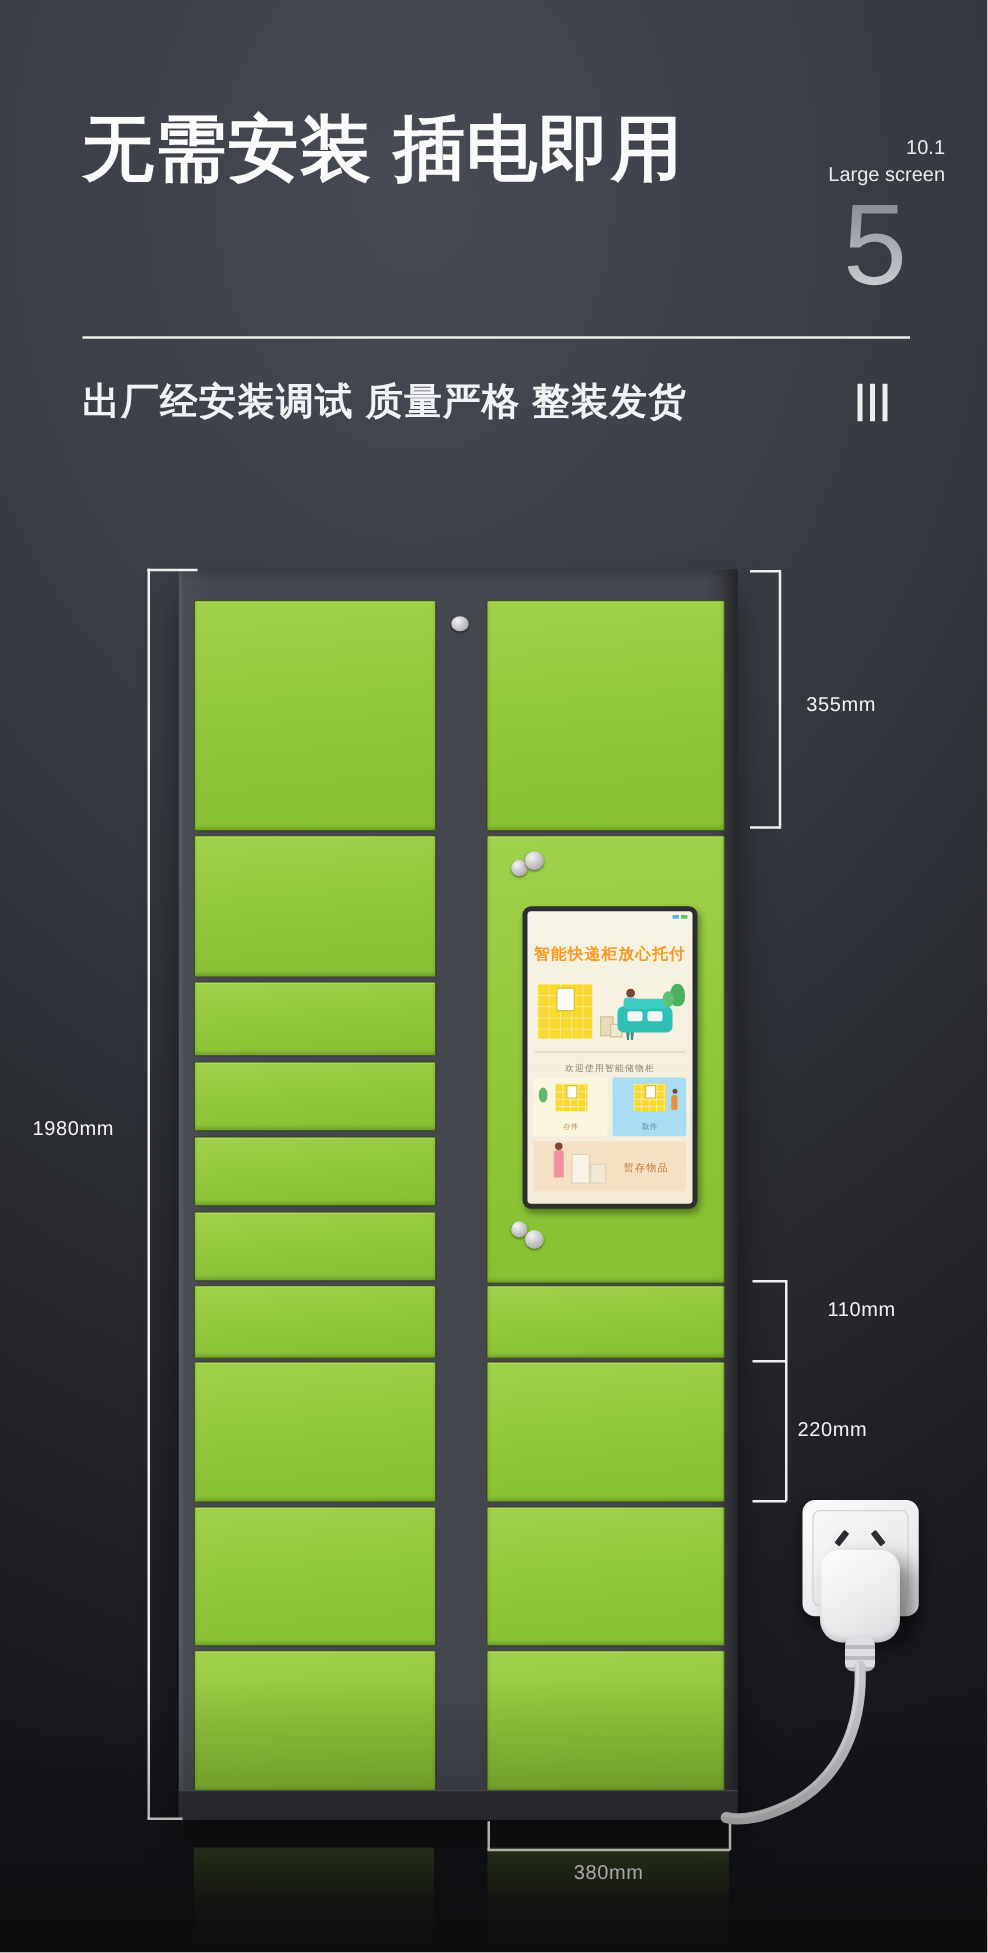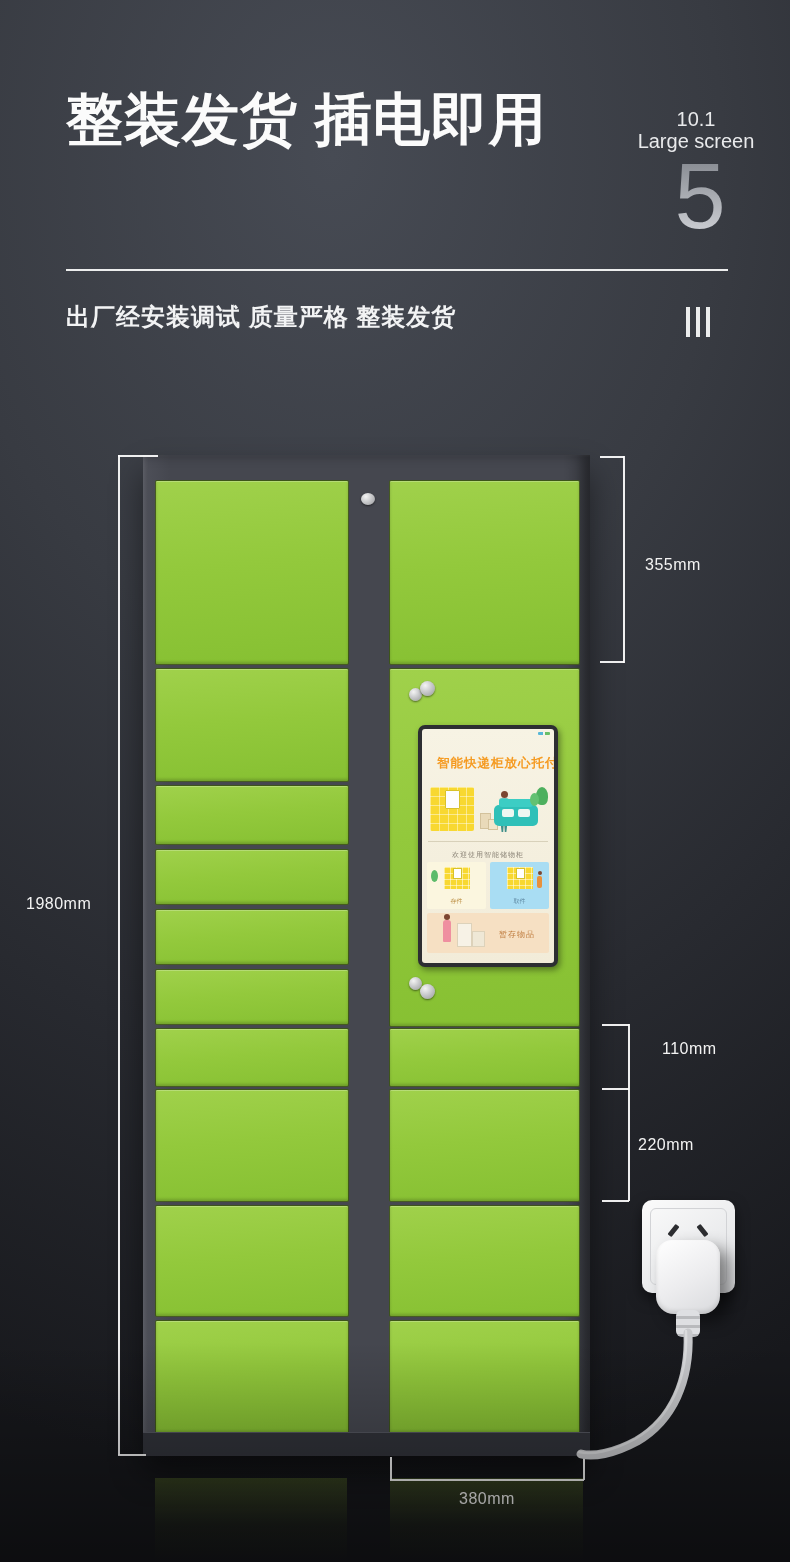--- a/index.html
+++ b/index.html
@@ -3,27 +3,27 @@
 <meta charset="utf-8">
 <style>
   html,body{margin:0;padding:0;}
   body{width:790px;height:1562px;font-family:"Liberation Sans","DejaVu Sans",sans-serif;overflow:hidden;}
   .page{position:relative;width:790px;height:1562px;overflow:hidden;
         background:radial-gradient(130% 85% at 42% 10%, #474b54 0%, #383b42 38%, #282a30 68%, #17181c 100%);}
   .page::after{content:"";position:absolute;left:0;right:0;bottom:0;height:220px;
         background:linear-gradient(180deg,rgba(0,0,0,0) 0%,rgba(0,0,0,.45) 100%);pointer-events:none;}
   
   .headline{position:absolute;left:66px;top:78px;color:#fbfbfb;font-weight:900;font-size:57px;line-height:82px;letter-spacing:1px;}
-  .spec{position:absolute;left:636px;top:108px;width:120px;text-align:center;color:#e9eaec;font-size:20px;line-height:22px;}
+  .spec{position:absolute;left:636px;top:108px;width:120px;text-align:right;color:#e9eaec;font-size:16px;line-height:22px;}
   .big-num{position:absolute;left:664px;top:148px;width:72px;text-align:center;
         font-size:92px;font-weight:200;line-height:96px;
         background:linear-gradient(180deg,#7c8087 0%,#d2d4d9 95%);
         -webkit-background-clip:text;background-clip:text;color:transparent;}
   .divider{position:absolute;left:66px;top:269px;width:662px;height:2px;background:#eceded;}
-  .subtitle{position:absolute;left:66px;top:301px;color:#f2f3f4;font-size:24px;font-weight:600;letter-spacing:1px;}
+  .subtitle{position:absolute;left:66px;top:301px;color:#f2f3f4;font-size:30px;font-weight:600;letter-spacing:1px;}
   .bars{position:absolute;left:686px;top:307px;display:flex;gap:6px;}
   .bars i{display:block;width:4px;height:30px;background:#eceded;}
   
   .dline{position:absolute;background:rgba(255,255,255,.92);}
   .dlabel{position:absolute;color:#f3f3f3;font-size:16px;font-weight:300;letter-spacing:.5px;}
   
   .cabinet{position:absolute;left:143px;top:455px;width:447px;height:1000px;
         background:linear-gradient(90deg,#4e5059 0%,#45474f 6%,#45474f 94%,#383a41 100%);
         box-shadow:inset 3px 0 4px -1px rgba(255,255,255,.10), inset -8px 0 12px rgba(0,0,0,.35), 0 18px 30px rgba(0,0,0,.45);}
   .cab-base{position:absolute;left:0;top:977px;width:100%;height:23px;background:#31333a;border-top:1px solid #53555e;}
@@ -35,21 +35,21 @@
   .metal{position:absolute;border-radius:50%;
         background:radial-gradient(circle at 35% 30%, #f4f4f4 0%, #c9cacc 45%, #97989b 100%);
         box-shadow:0 1px 2px rgba(0,0,0,.5);}
   
   .screen{position:absolute;left:275px;top:270px;width:140px;height:242px;background:#2d2e32;border-radius:7px;
         padding:4px;box-sizing:border-box;box-shadow:2px 3px 6px rgba(0,0,0,.4);}
   .screen-inner{position:relative;width:100%;height:100%;border-radius:3px;overflow:hidden;
         background:linear-gradient(180deg,#f7f3e4 0%,#f2ecd9 100%);}
   .scr-status{position:absolute;top:3px;right:4px;width:12px;height:3px;
         background:linear-gradient(90deg,#57b7d8 0 45%,#f3f3f3 45% 55%,#6abf68 55%);border-radius:1px;}
-  .scr-title{position:absolute;top:26px;left:0;width:100%;text-align:left;color:#f59b22;font-size:12.5px;font-weight:700;letter-spacing:1px;padding-left:15px;}
+  .scr-title{position:absolute;top:26px;left:0;width:100%;text-align:center;color:#f59b22;font-size:12.5px;font-weight:700;letter-spacing:1px;}
   .scr-hero{position:absolute;top:50px;left:6px;right:6px;height:68px;}
   .h-floor{position:absolute;left:0;right:0;bottom:5px;height:1px;background:#d8d1ba;}
   .h-locker{position:absolute;left:2px;top:8px;width:44px;height:44px;background:#f8d831;border-radius:2px;
         background-image:linear-gradient(rgba(255,255,255,.45) 1px,transparent 1px),linear-gradient(90deg,rgba(255,255,255,.45) 1px,transparent 1px);
         background-size:9px 9px;}
   .h-locker::before{content:"";position:absolute;left:15px;top:3px;width:13px;height:17px;background:#fdfdfd;border:1px solid #d8c22a;border-radius:1px;}
   .h-box1{position:absolute;left:52px;top:34px;width:9px;height:14px;background:#e9dab9;border:1px solid #d3c29c;}
   .h-box2{position:absolute;left:60px;top:40px;width:8px;height:9px;background:#f1e6cb;border:1px solid #d3c29c;}
   .h-head{position:absolute;left:73px;top:12px;width:7px;height:7px;border-radius:50%;background:#7c4631;}
   .h-body{position:absolute;left:71px;top:19px;width:10px;height:20px;background:#66c7c1;border-radius:3px 3px 1px 1px;}
@@ -97,21 +97,21 @@
         background:linear-gradient(180deg,rgba(125,158,48,.30) 0%,rgba(70,90,25,.12) 55%,rgba(0,0,0,0) 100%);}
   .refl.l{left:155px;width:192px;}
   .refl.r{left:390px;width:193px;}
 </style>
 </head>
 <body>
 
 <div class="page">
 
   <div class="headline">
-    <div>整装发货 插电即用</div>
+    <div>无需安装 插电即用</div>
   </div>
   <div class="spec">
     <div>10.1</div>
     <div>Large screen</div>
   </div>
   <div class="big-num">5</div>
   <div class="divider"></div>
   <div class="subtitle">出厂经安装调试 质量严格 整装发货</div>
   <div class="bars">
       <i></i>

